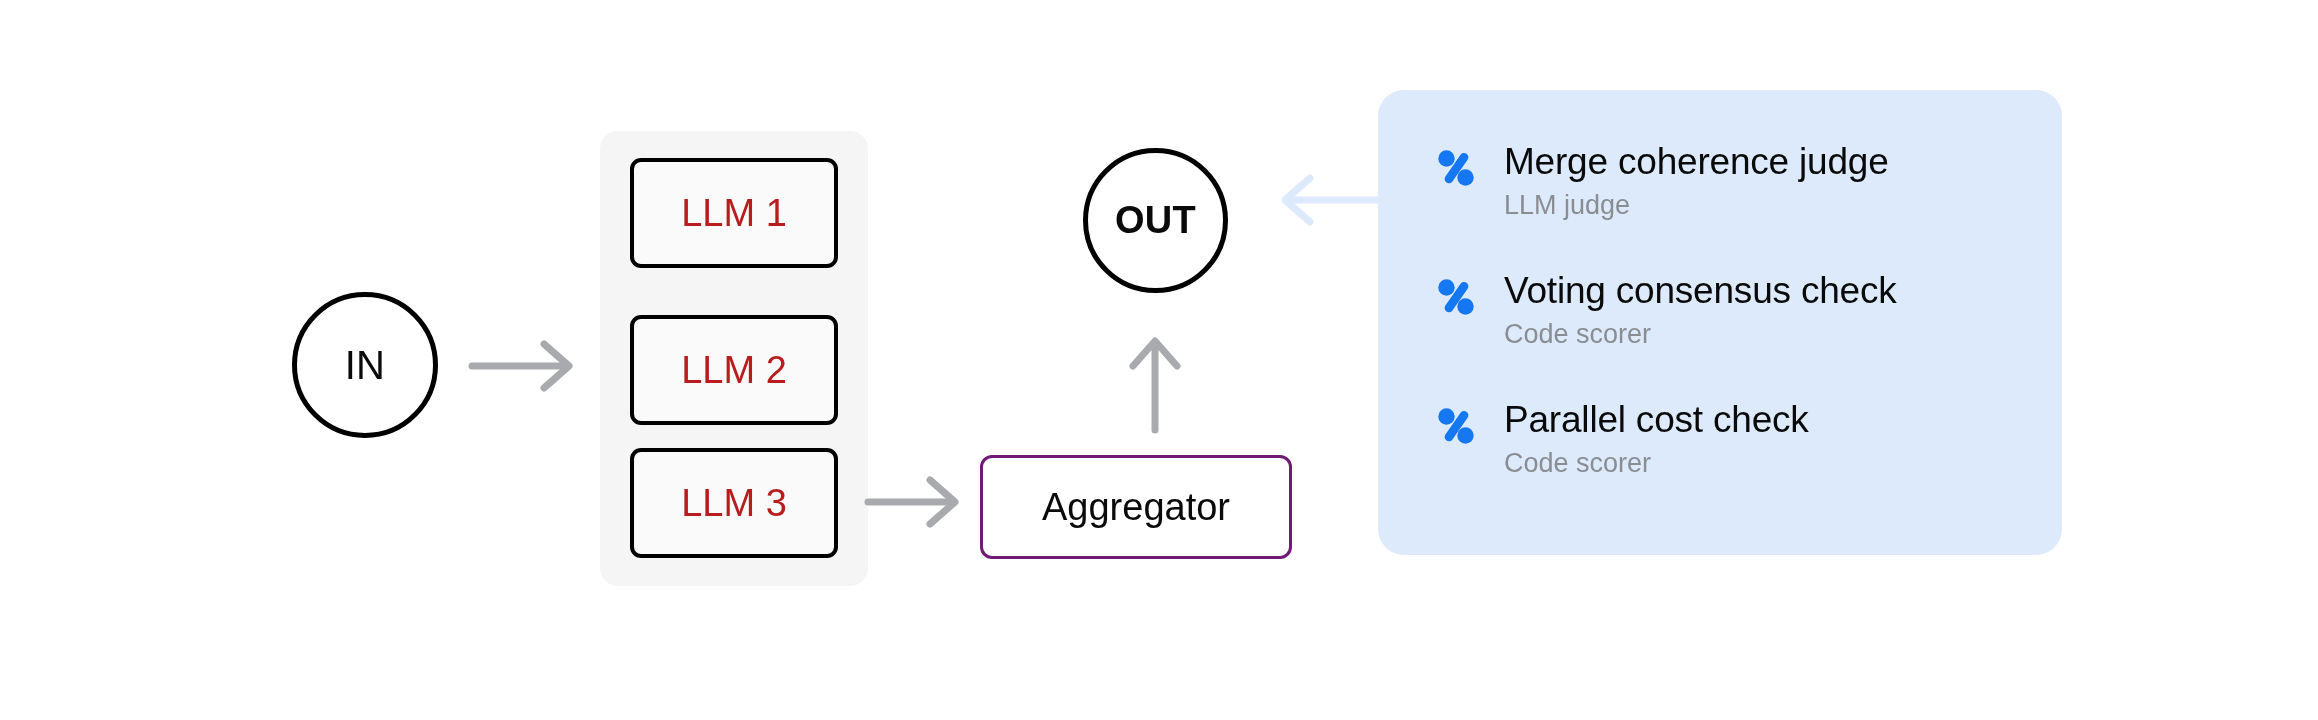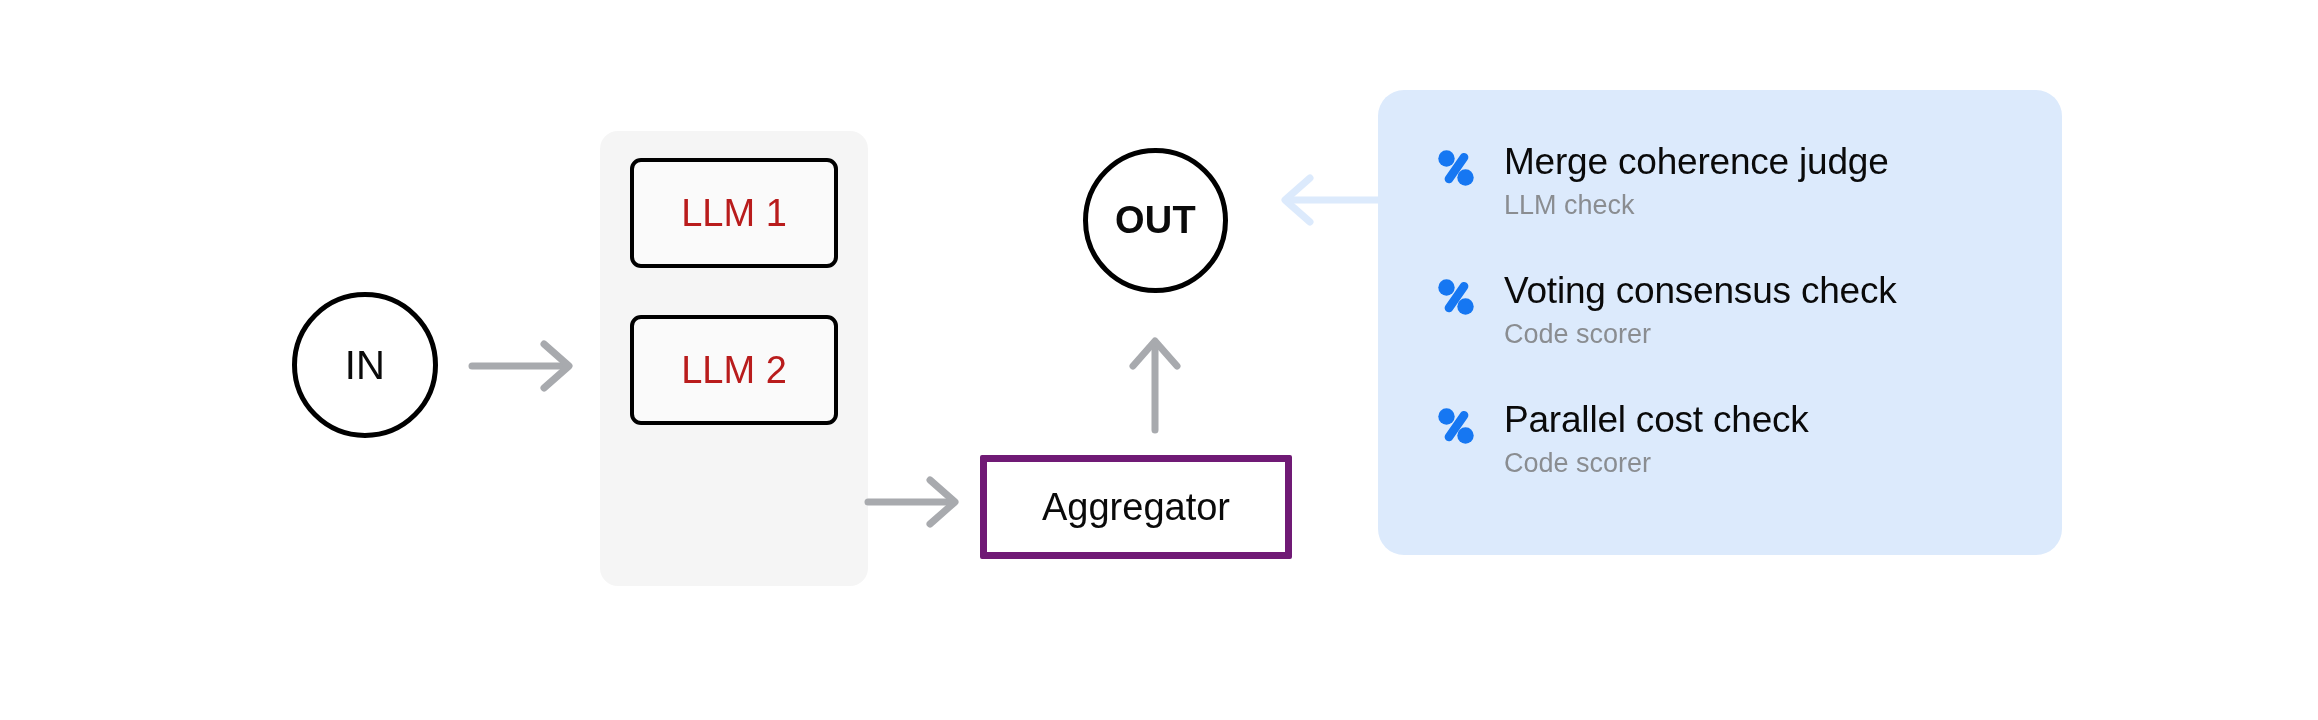--- a/index.html
+++ b/index.html
@@ -79,22 +79,22 @@
   #llm-box-2 { top: 317px; }
 
   
   #node-aggregator {
     position: absolute;
     left: 980px;
     top: 455px;
     width: 312px;
     height: 104px;
     box-sizing: border-box;
-    border: 7px solid #701a75;
-    border-radius: 2px;
+    border: 3px solid #701a75;
+    border-radius: 12px;
     background: #ffffff;
     display: flex;
     align-items: center;
     justify-content: center;
     font-size: 38px;
     color: #0a0a0a;
   }
 
   
   .arrow-svg {
@@ -163,20 +163,23 @@
       <polyline points="74,6 99,28 74,50"></polyline>
     </g>
   </svg>
 
   <div id="parallel-group">
     <div class="llm-box" id="llm-box-0">
       <span>LLM 1</span>
     </div>
     <div class="llm-box" id="llm-box-1">
       <span>LLM 2</span>
+    </div>
+    <div class="llm-box" id="llm-box-2">
+      <span>LLM 3</span>
     </div>
   </div>
 
   <svg class="arrow-svg" id="arrow-llm3-to-agg" viewBox="0 0 100 56">
     <g stroke="#A8AAAE" stroke-width="7" fill="none" stroke-linecap="round" stroke-linejoin="round">
       <line x1="2" y1="28" x2="88" y2="28"></line>
       <polyline points="64,6 89,28 64,50"></polyline>
     </g>
   </svg>
 
@@ -207,21 +210,21 @@
     <div class="scorer-row">
       <svg class="scorer-icon" viewBox="0 0 40 40">
         <g fill="#1677F2">
           <circle cx="10.5" cy="10.5" r="8.2"></circle>
           <circle cx="29.5" cy="29.5" r="8.2"></circle>
           <rect x="16.2" y="2.6" width="8.6" height="35" rx="4.3" transform="rotate(35 20.5 20.1)"></rect>
         </g>
       </svg>
       <span class="scorer-text">
         <span class="scorer-title">Merge coherence judge</span>
-        <span class="scorer-sub">LLM check</span>
+        <span class="scorer-sub">LLM judge</span>
       </span>
     </div>
 
     <div class="scorer-row">
       <svg class="scorer-icon" viewBox="0 0 40 40">
         <g fill="#1677F2">
           <circle cx="10.5" cy="10.5" r="8.2"></circle>
           <circle cx="29.5" cy="29.5" r="8.2"></circle>
           <rect x="16.2" y="2.6" width="8.6" height="35" rx="4.3" transform="rotate(35 20.5 20.1)"></rect>
         </g>

